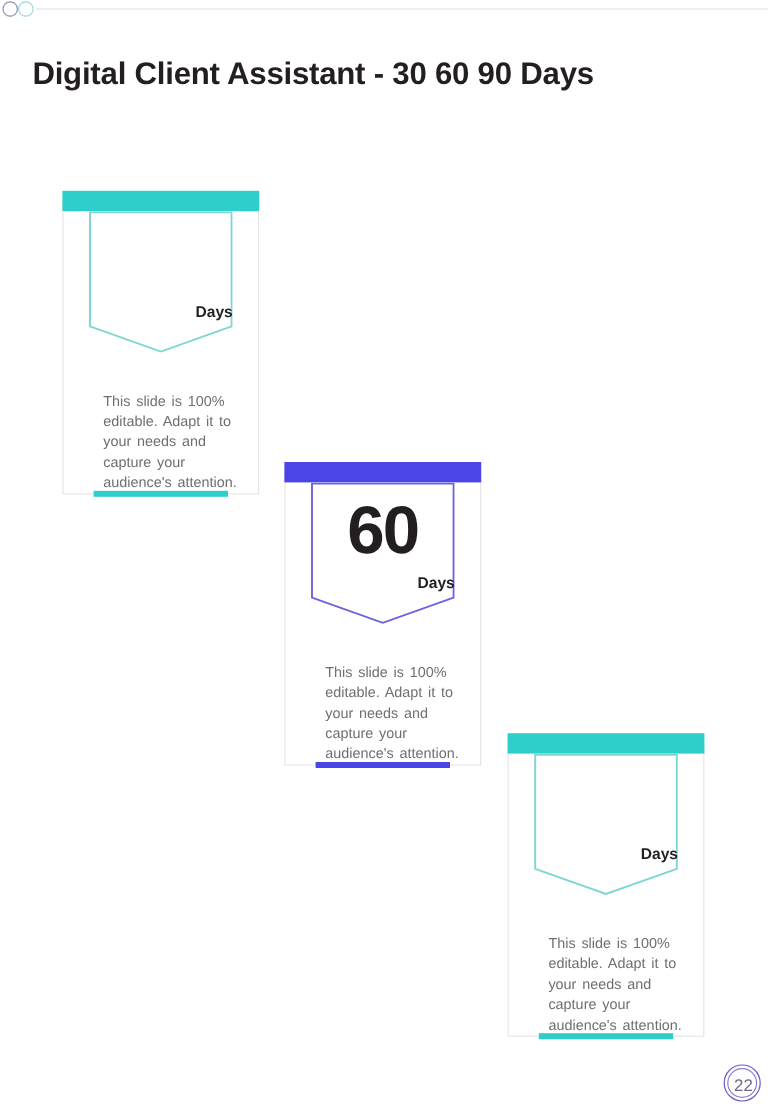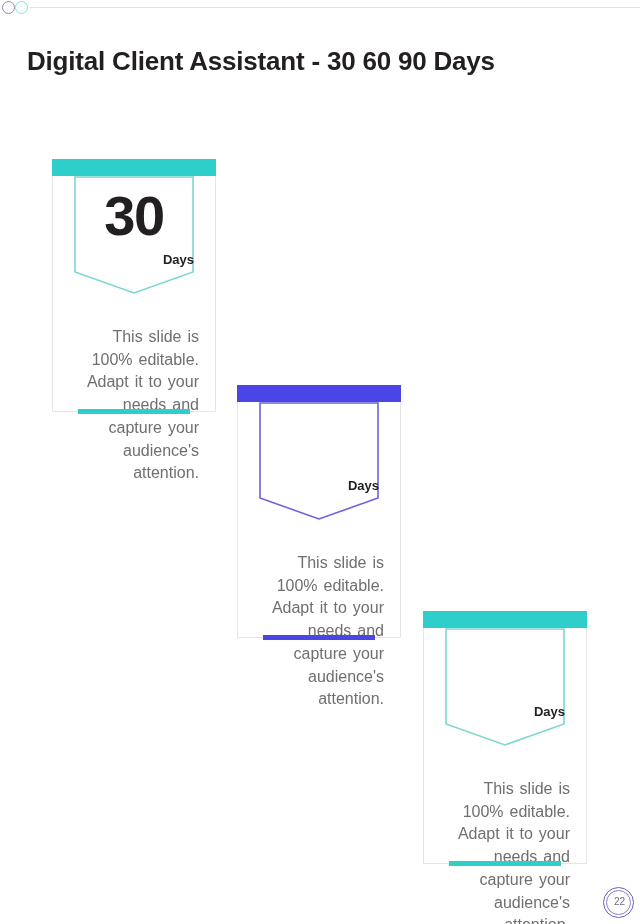--- a/index.html
+++ b/index.html
@@ -116,22 +116,22 @@
     font-size: 13px;
     font-weight: bold;
     color: #231f20;
   }
 
   .card-body {
     position: absolute;
     left: 16px;
     right: 16px;
     top: 159px;
-    text-align: right;
-    font-size: 16px;
+    text-align: left;
+    font-size: 12px;
     line-height: 1.42;
     color: #6f6f6f;
     word-spacing: 1.5px;
     margin-left: 17px;
   }
 
   .card-footbar {
     position: absolute;
     left: 25px;
     right: 25px;
@@ -158,54 +158,54 @@
     left: 0; top: 0; width: 31px; height: 31px;
   }
   .page-badge .ring-inner {
     left: 3px; top: 3px; width: 25px; height: 25px;
     border-color: #8a80cf;
   }
   .page-badge .page-num {
     position: absolute;
     left: 2px; right: 0; top: 9px;
     text-align: center;
-    font-size: 10px;
+    font-size: 14px;
     color: #6b6b85;
   }
 </style>
 </head>
 <body>
 
 <div class="top-rule"></div>
 <div class="deco-circles">
   <span class="deco-circle c1"></span>
   <span class="deco-circle c2"></span>
 </div>
 
 <div class="slide-title">Digital Client Assistant - 30 60 90 Days</div>
 
 <div class="card" id="card-0" style="left:52px; top:166px; width:164px; height:246px;">
   <div class="card-header" style="background: rgb(46, 207, 203);"></div>
   <div class="ribbon">
     <svg viewBox="0 0 120 118" preserveAspectRatio="none">
       <polygon points="1,1 119,1 119,96 60,117 1,96" fill="#ffffff" stroke-width="1.6" class="ribbon-poly" stroke="#7ED6D2"></polygon>
     </svg>
-    <div class="ribbon-num">30</div>
     <div class="ribbon-label">Days</div>
   </div>
   <div class="card-body">This slide is 100% editable. Adapt it to your needs and capture your audience's attention.</div>
   <div class="card-footbar" style="background: rgb(46, 207, 203);"></div>
 </div>
 
 <div class="card" id="card-1" style="left:237px; top:392px; width:164px; height:246px;">
   <div class="card-header" style="background: rgb(75, 68, 230);"></div>
   <div class="ribbon">
     <svg viewBox="0 0 120 118" preserveAspectRatio="none">
       <polygon points="1,1 119,1 119,96 60,117 1,96" fill="#ffffff" stroke-width="1.6" class="ribbon-poly" stroke="#6B62E0"></polygon>
     </svg>
+    <div class="ribbon-num">60</div>
     <div class="ribbon-label">Days</div>
   </div>
   <div class="card-body">This slide is 100% editable. Adapt it to your needs and capture your audience's attention.</div>
   <div class="card-footbar" style="background: rgb(75, 68, 230);"></div>
 </div>
 
 <div class="card" id="card-2" style="left:423px; top:618px; width:164px; height:246px;">
   <div class="card-header" style="background: rgb(46, 207, 203);"></div>
   <div class="ribbon">
     <svg viewBox="0 0 120 118" preserveAspectRatio="none">

